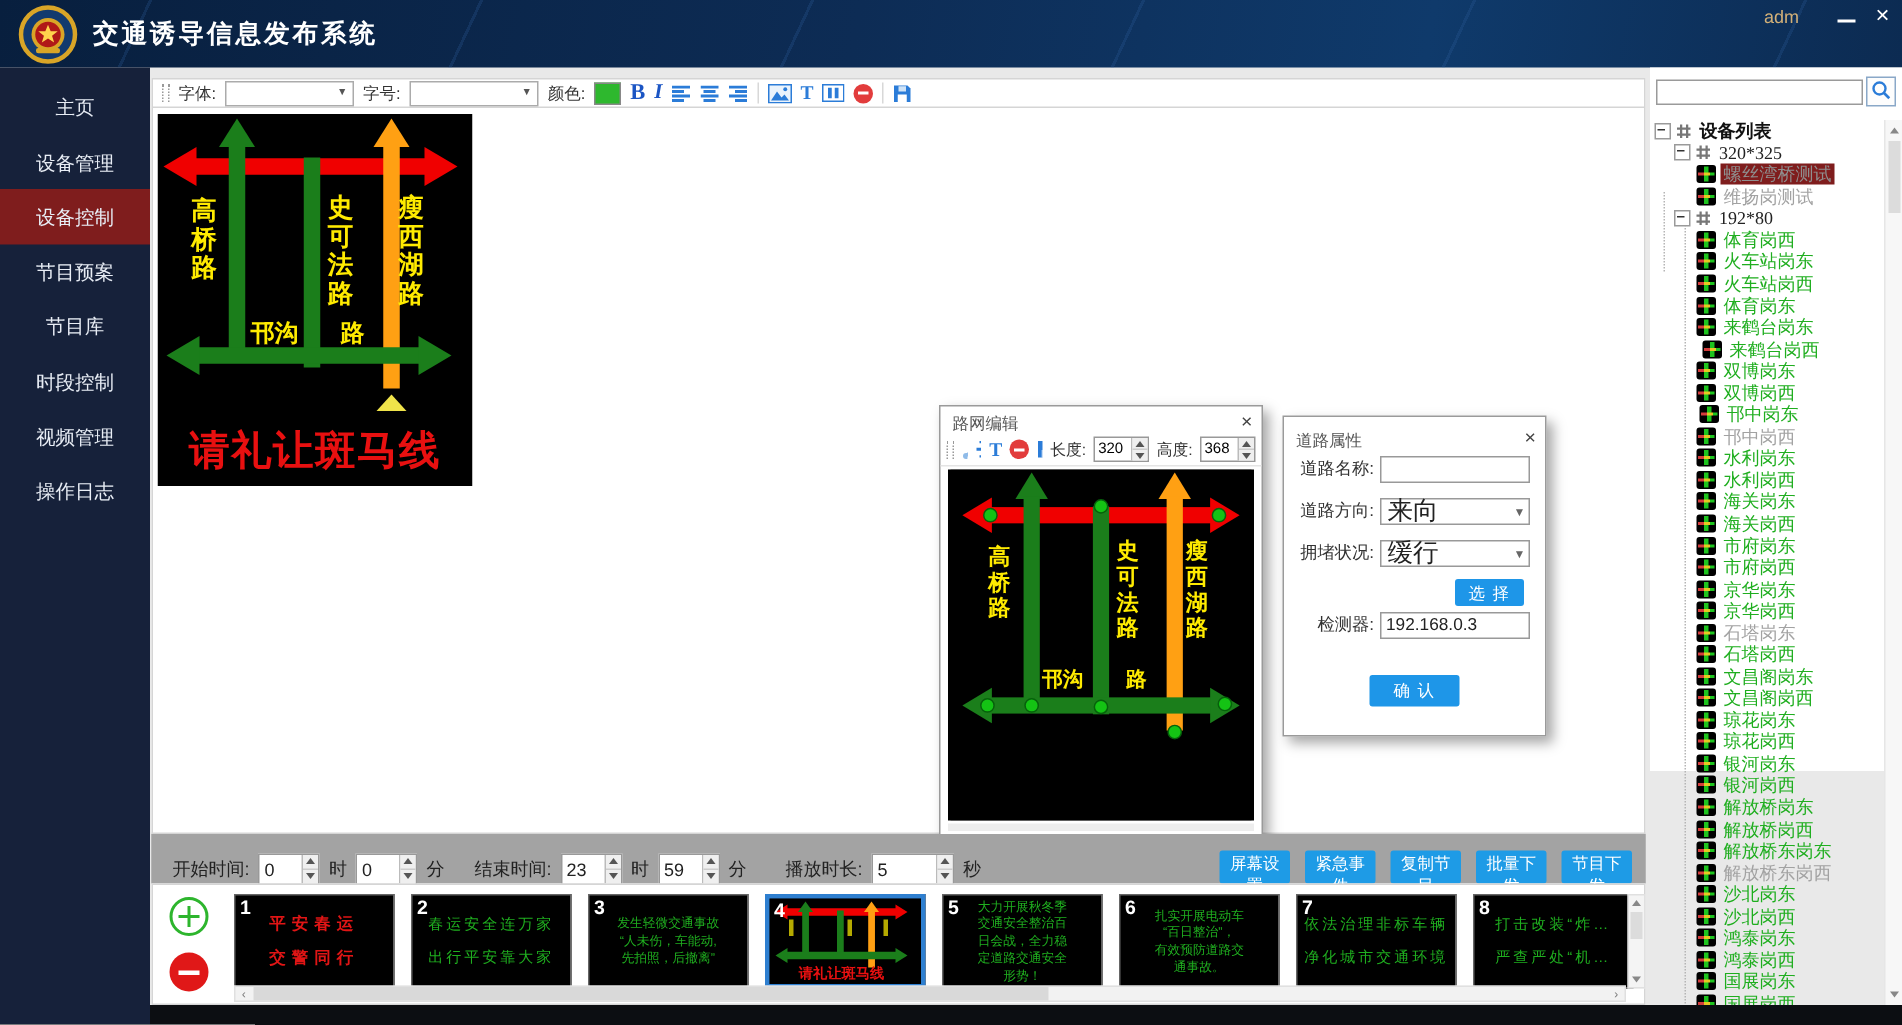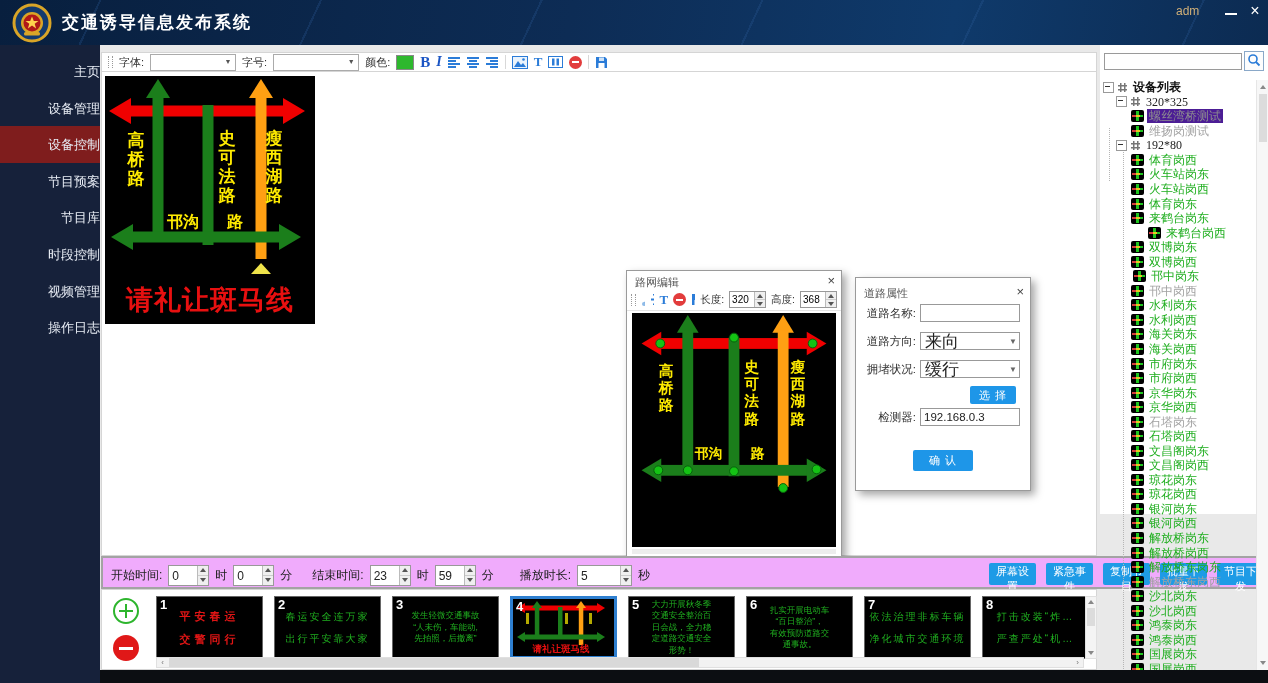--- a/index.html
+++ b/index.html
@@ -13,21 +13,21 @@
   #logo{position:absolute;left:12px;top:3px;z-index:2;}
   #app-title{position:absolute;left:62px;top:0;height:45px;line-height:45px;color:#fff;
     font-size:17px;font-weight:bold;letter-spacing:2px;z-index:2;}
   #user-name{position:absolute;left:1176px;top:4px;color:#d2b078;font-size:12px;z-index:2;}
   #btn-min{position:absolute;left:1222px;top:4px;width:18px;height:16px;z-index:2;cursor:pointer;}
   #btn-min:after{content:"";position:absolute;left:3px;top:9px;width:12px;height:2px;background:#fff;}
   #btn-close{position:absolute;left:1246px;top:2px;width:18px;height:18px;color:#fff;font-size:16px;
     line-height:18px;text-align:center;z-index:2;cursor:pointer;}
   
   #sidebar{position:absolute;left:0;top:45px;width:100px;height:638px;background:#16213a;}
-  .side-item{position:absolute;left:0;width:100px;height:37px;line-height:37px;text-align:right;
+  .side-item{position:absolute;left:0;width:100px;height:37px;line-height:37px;text-align:center;
     color:#e8edf5;font-size:13px;cursor:pointer;}
   .side-item.active{background:#7f1d1d;}
   
   #toolbar{position:absolute;left:101px;top:52px;width:996px;height:20px;background:#fff;
     border:1px solid #d5d5d5;box-sizing:border-box;display:flex;align-items:center;gap:6px;padding:0 6px;}
   .grip{width:3px;height:12px;border-left:1px dotted #999;border-right:1px dotted #999;flex:none;}
   .tb-label{font-size:11px;color:#333;white-space:nowrap;}
   .sel{width:84px;height:15px;border:1px solid #ababab;background:#fff;position:relative;flex:none;}
   .sel .car{position:absolute;right:1px;top:1px;width:12px;height:11px;font-size:7px;color:#555;
     text-align:center;line-height:12px;}
@@ -64,22 +64,22 @@
   .rp-row{position:absolute;left:0;width:174px;height:18px;}
   .rp-lab{position:absolute;right:114px;width:80px;text-align:right;font-size:11.5px;color:#333;line-height:18px;}
   .rp-inp{position:absolute;left:64px;width:100px;height:18px;border:1px solid #999;box-sizing:border-box;
     font-size:11.5px;font-family:inherit;padding:0 3px;background:#fff;color:#222;}
   .rp-sel{position:absolute;left:64px;width:100px;height:18px;border:1px solid #999;box-sizing:border-box;background:#fff;}
   .rp-sel .sel-txt{font-size:17px;color:#222;padding-left:4px;line-height:16px;font-family:Liberation Serif, serif;}
   .rp-sel .car{position:absolute;right:2px;top:4px;color:#666;font-size:8px;}
   .blue-btn{background:#1e96e8;color:#fff;border:none;font-size:11px;font-family:inherit;
     border-radius:2px;cursor:pointer;letter-spacing:1px;}
   
-  #schedule{position:absolute;left:101px;top:556px;width:1168px;height:33px;background:#f0abfc;
-    border:2px solid #a3a3a3;box-sizing:border-box;}
+  #schedule{position:absolute;left:101px;top:556px;width:996px;height:33px;background:#a3a3a3;
+    border:6px solid #a3a3a3;box-sizing:border-box;}
   #sched-fields{position:absolute;left:8px;top:7px;display:flex;align-items:center;gap:6px;font-size:12px;color:#222;}
   .spin{display:inline-flex;border:1px solid #999;height:19px;background:#fff;}
   .spin .spin-val{min-width:22px;padding:0 3px;font-size:12px;display:flex;align-items:center;}
   .spin.wide .spin-val{min-width:36px;}
   #actions{position:absolute;right:3px;top:5px;display:flex;gap:10px;}
   .action-btn{width:47px;height:22px;background:#1e9be6;color:#fff;border:none;border-radius:2px;
     font-size:11px;font-family:inherit;cursor:pointer;}
   
   #playlist{position:absolute;left:101px;top:589px;width:996px;height:81px;background:#fff;
     border:1px solid #d5d5d5;box-sizing:border-box;}
@@ -109,21 +109,21 @@
   #device-panel{position:absolute;left:1100px;top:45px;width:168px;height:469px;background:#fff;font-family:Liberation Serif, serif;}
   #dev-search{position:absolute;left:4px;top:8px;width:138px;height:17px;border:1px solid #9a9a9a;
     box-sizing:border-box;font-family:inherit;font-size:11px;padding:0 3px;}
   #search-btn{position:absolute;left:144px;top:6px;width:20px;height:20px;border:1px solid #8aa8c8;
     background:#fdfdfd;box-sizing:border-box;cursor:pointer;padding:0;}
   #tree{position:absolute;left:0;top:35px;width:156px;height:590px;overflow:hidden;}
   .trow{position:absolute;left:0;height:14.5px;display:flex;align-items:center;font-size:12px;white-space:nowrap;cursor:pointer;}
   .trow .lbl{padding:0 2px;line-height:14px;}
   .lbl.online{color:#1fae1f;}
   .lbl.offline{color:#a2a2a2;}
-  .lbl.selected{background:#4c1d95;color:#8f8f8f;}
+  .lbl.selected{background:#7f1d1d;color:#8f8f8f;}
   .lbl.node{color:#222;}
   .lbl.rootlbl{color:#111;font-weight:bold;}
   .exp{width:9px;height:9px;border:1px solid #9a9a9a;background:#fff;position:relative;margin-right:3px;flex:none;}
   .exp:after{content:"";position:absolute;left:1px;top:3px;width:5px;height:1px;background:#333;}
   .grp-icon{width:11px;height:11px;flex:none;margin-right:3px;background:
     linear-gradient(#777,#777) 3px 1px/1.5px 9px no-repeat,
     linear-gradient(#777,#777) 7px 1px/1.5px 9px no-repeat,
     linear-gradient(#777,#777) 1px 3px/9px 1.5px no-repeat,
     linear-gradient(#777,#777) 1px 7px/9px 1.5px no-repeat;}
   .dev-icon{width:13px;height:12px;flex:none;margin-right:3px;background:#000;border-radius:2px;position:relative;}
@@ -535,21 +535,21 @@
           <span class="lbl online">火车站岗西</span>
         </div>
         <div class="trow" style="top: 116.32px; padding-left: 31px;">
           <span class="dev-icon"></span>
           <span class="lbl online">体育岗东</span>
         </div>
         <div class="trow" style="top: 130.86px; padding-left: 31px;">
           <span class="dev-icon"></span>
           <span class="lbl online">来鹤台岗东</span>
         </div>
-        <div class="trow" style="top: 145.4px; padding-left: 48px;">
+        <div class="trow" style="top: 145.4px; padding-left: 35px;">
           <span class="dev-icon"></span>
           <span class="lbl online">来鹤台岗西</span>
         </div>
         <div class="trow" style="top: 159.94px; padding-left: 31px;">
           <span class="dev-icon"></span>
           <span class="lbl online">双博岗东</span>
         </div>
         <div class="trow" style="top: 174.48px; padding-left: 31px;">
           <span class="dev-icon"></span>
           <span class="lbl online">双博岗西</span>

